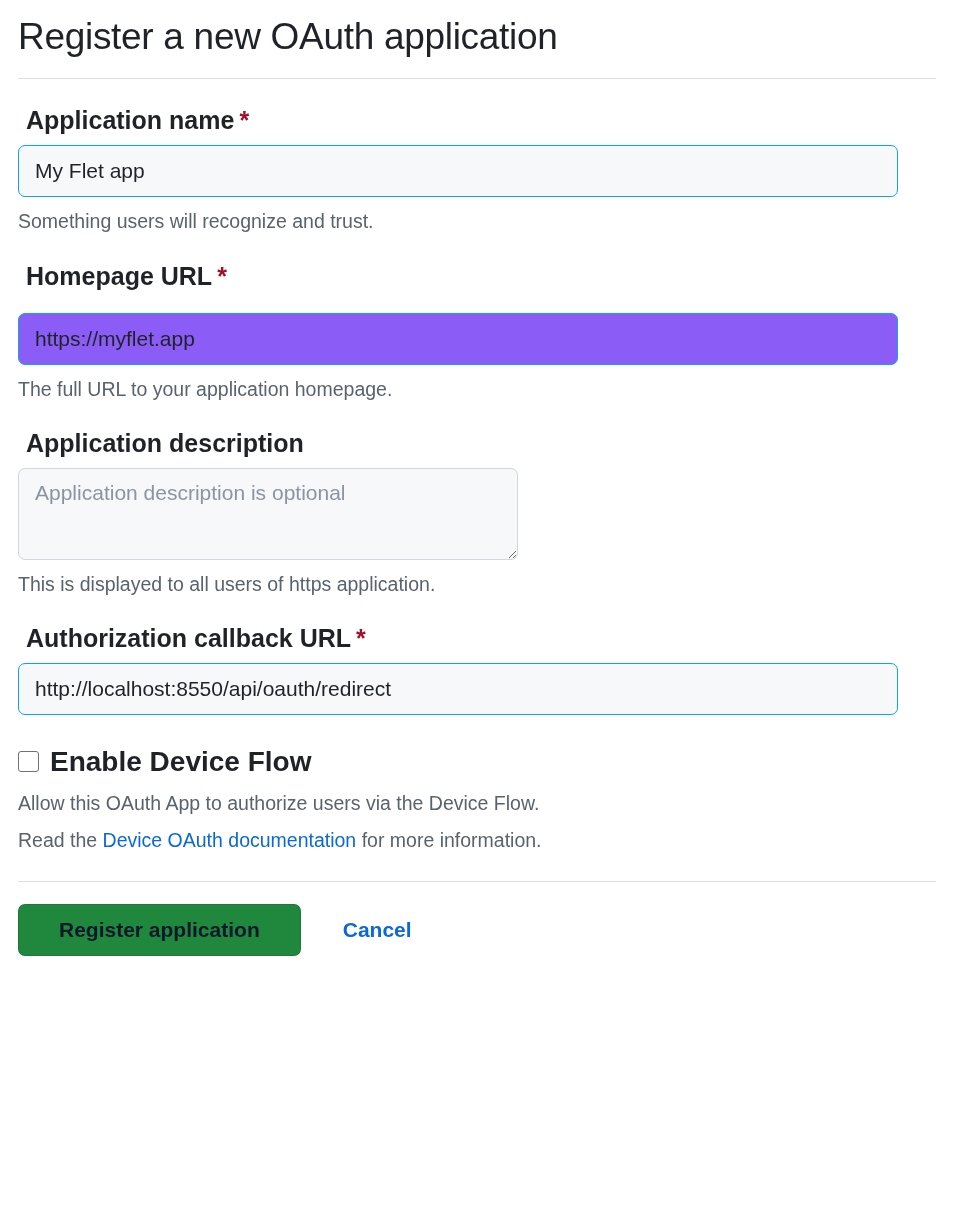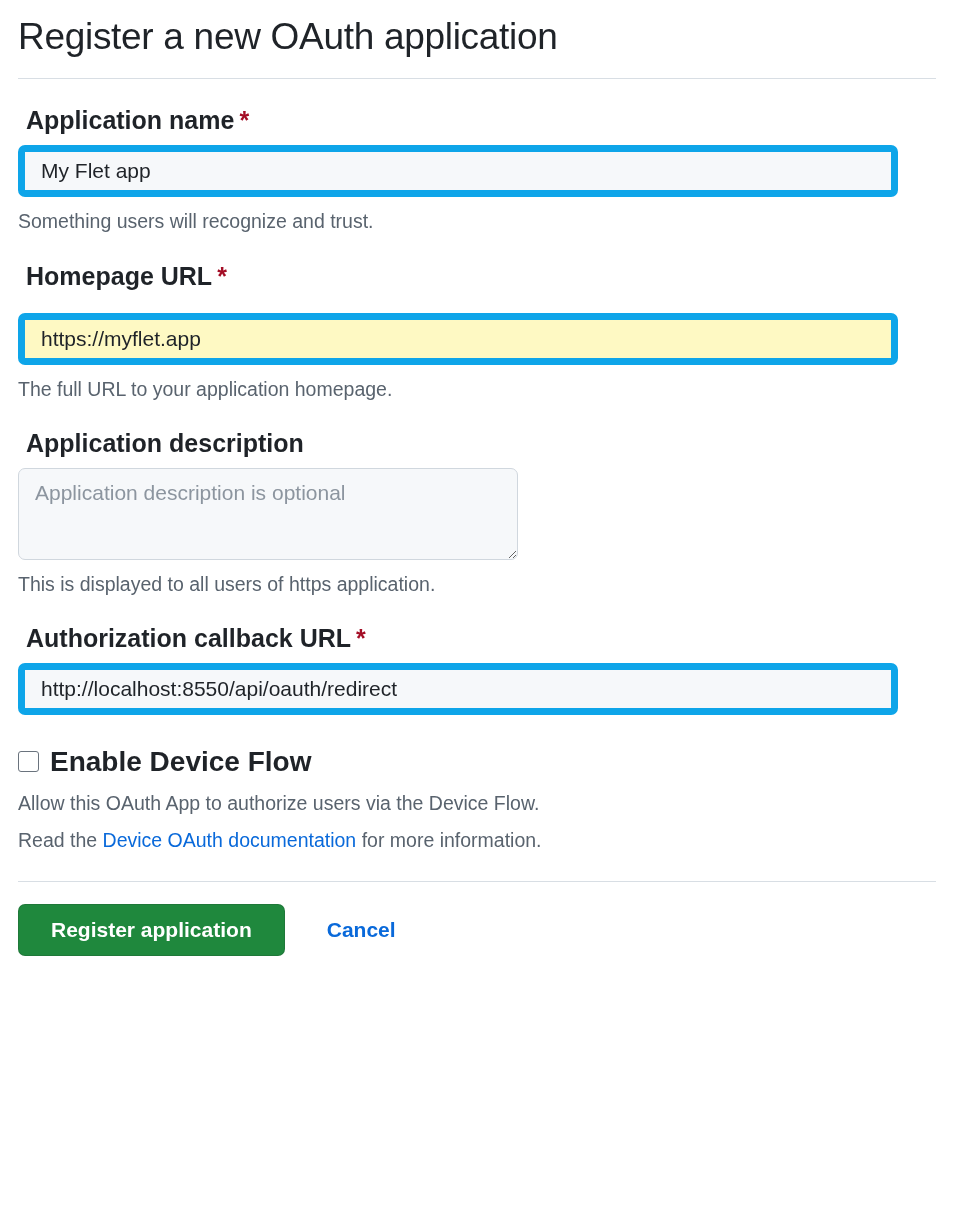--- a/index.html
+++ b/index.html
@@ -42,27 +42,27 @@
     font-weight: 700;
     margin-left: 5px;
   }
   .text-input {
     display: block;
     width: 880px;
     height: 52px;
     font-size: 21px;
     font-family: "Liberation Sans", sans-serif;
     padding: 6px 16px;
-    border: 7px solid #0ea5e9;
+    border: 1px solid #0ea5e9;
     border-radius: 7px;
     background: #f6f8fa;
     color: #1f2328;
     outline: none;
   }
-  .text-input.white { background: #fef9c3; margin-top: 22px; }
+  .text-input.white { background: #8b5cf6; margin-top: 22px; }
   .text-input::placeholder { color: #6e7781; }
   textarea.text-area {
     display: block;
     width: 500px;
     height: 92px;
     font-size: 21px;
     font-family: "Liberation Sans", sans-serif;
     padding: 10px 16px;
     border: 1px solid #d0d7de;
     border-radius: 7px;
@@ -111,25 +111,25 @@
     border: 0;
     margin: 28px 0 22px 0;
   }
   .actions {
     display: flex;
     align-items: center;
   }
   .btn-primary {
     background: #1f883d;
     border: 1px solid rgba(31,35,40,0.15);
-    color: #ffffff;
+    color: #0f172a;
     font-size: 21px;
     font-weight: 700;
     font-family: "Liberation Sans", sans-serif;
-    padding: 13px 32px;
+    padding: 13px 40px;
     border-radius: 7px;
     cursor: pointer;
     line-height: 1.1;
   }
   .btn-cancel {
     background: transparent;
     border: 0;
     color: #0969da;
     font-size: 21px;
     font-weight: 700;

